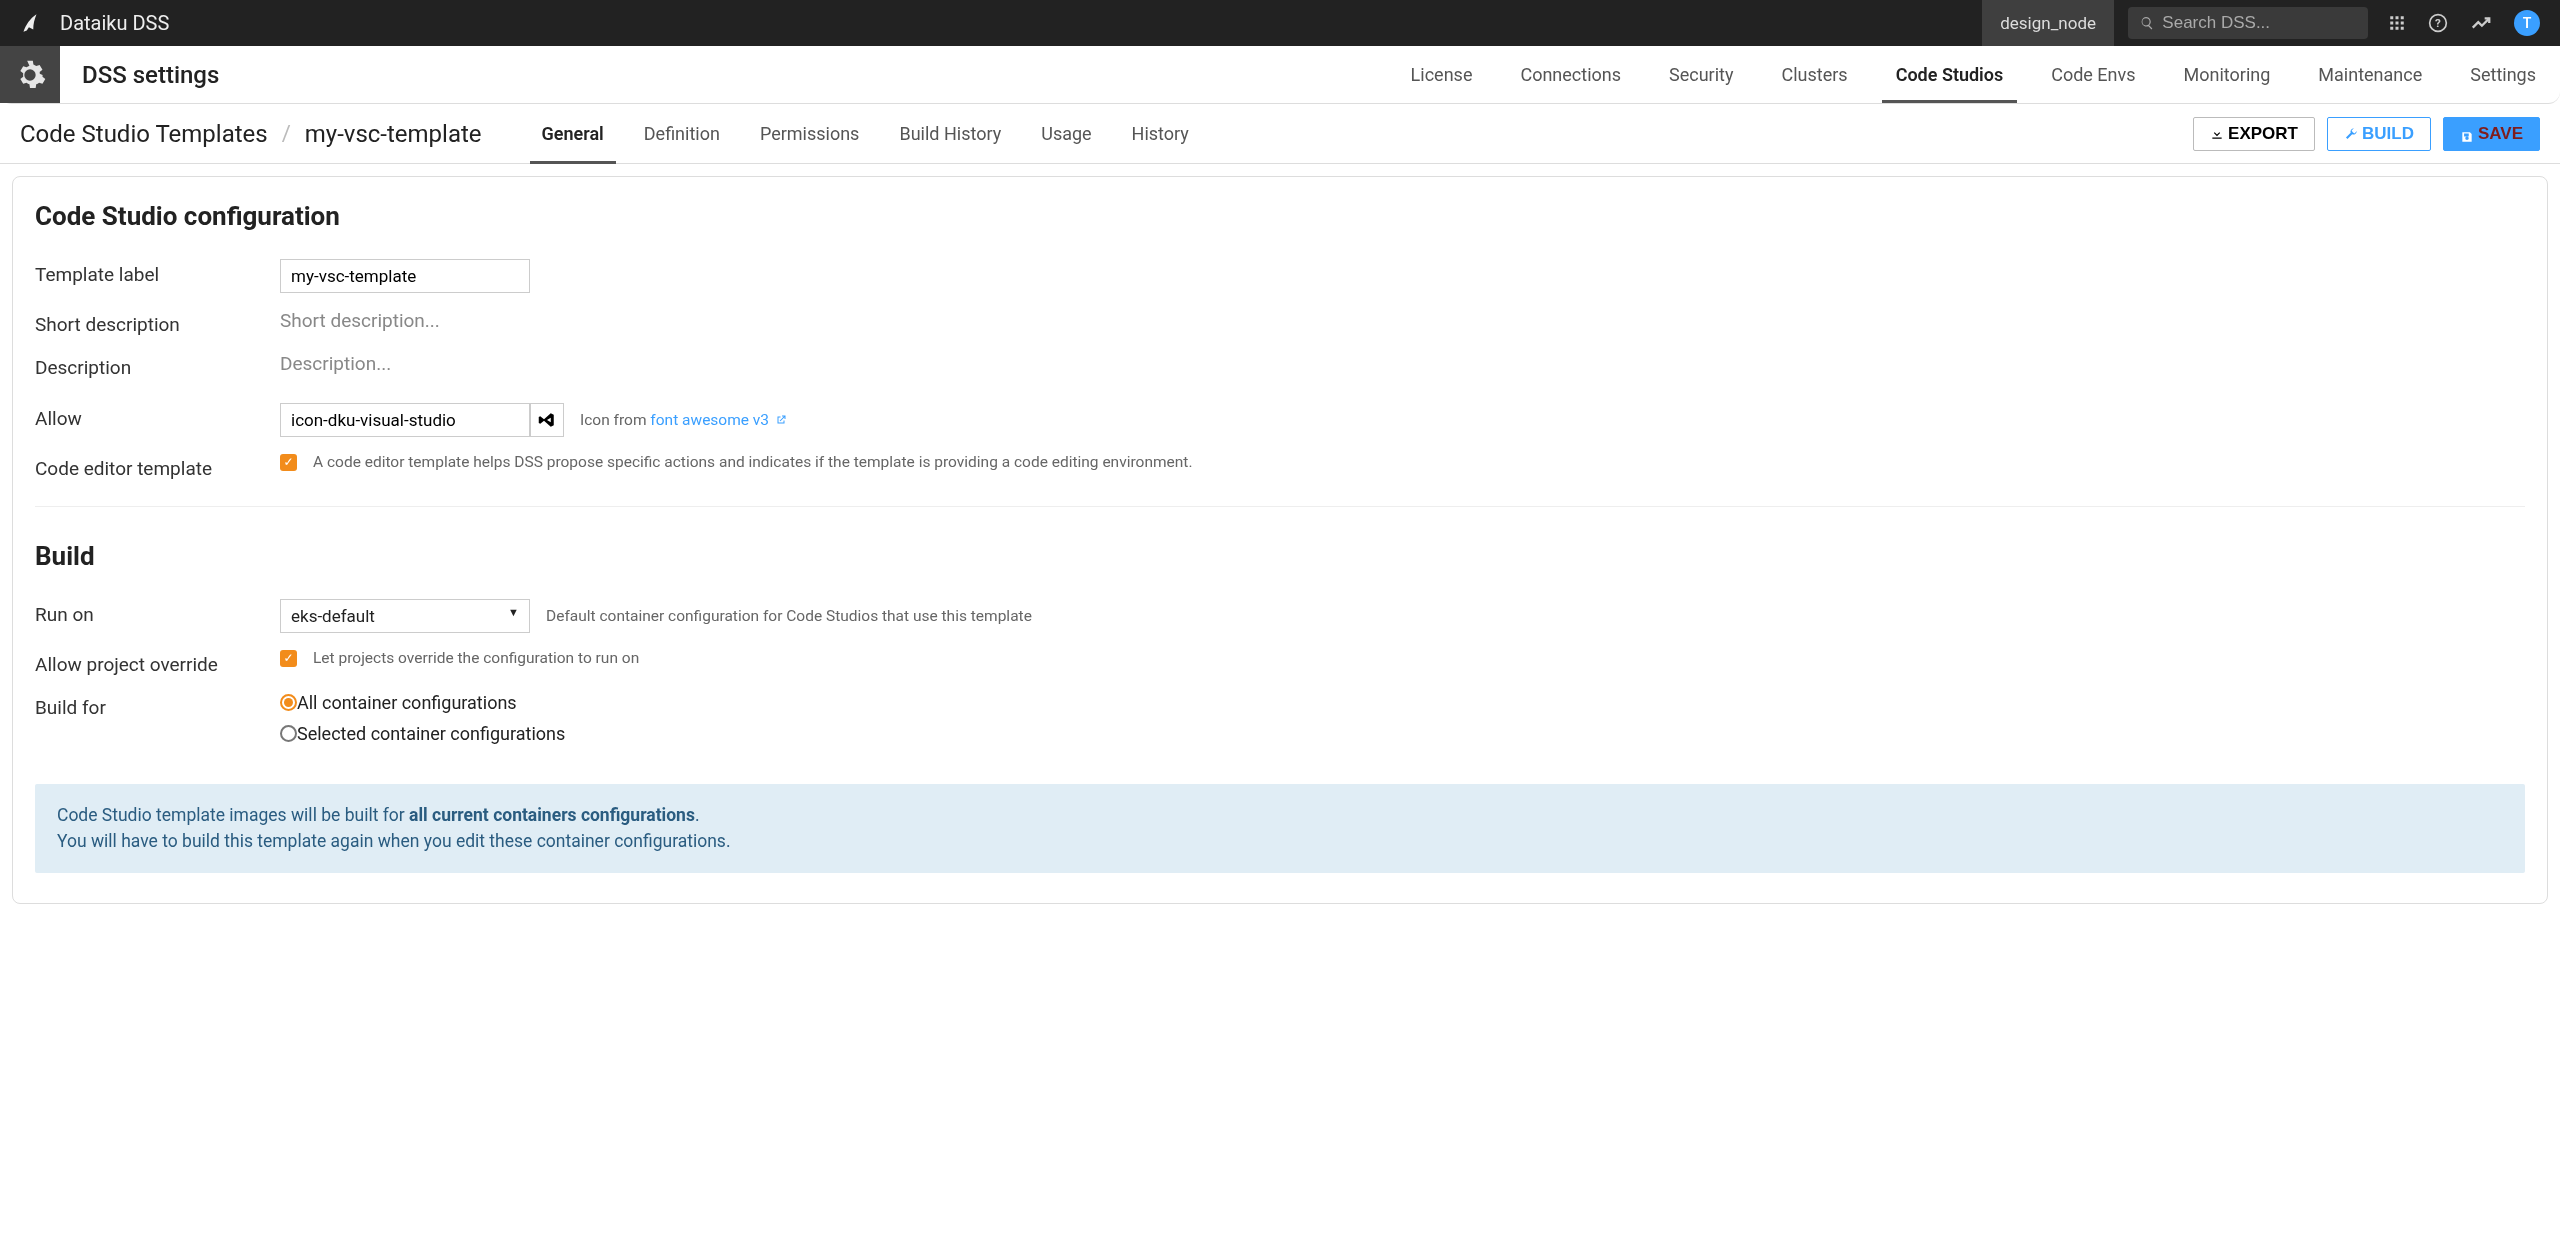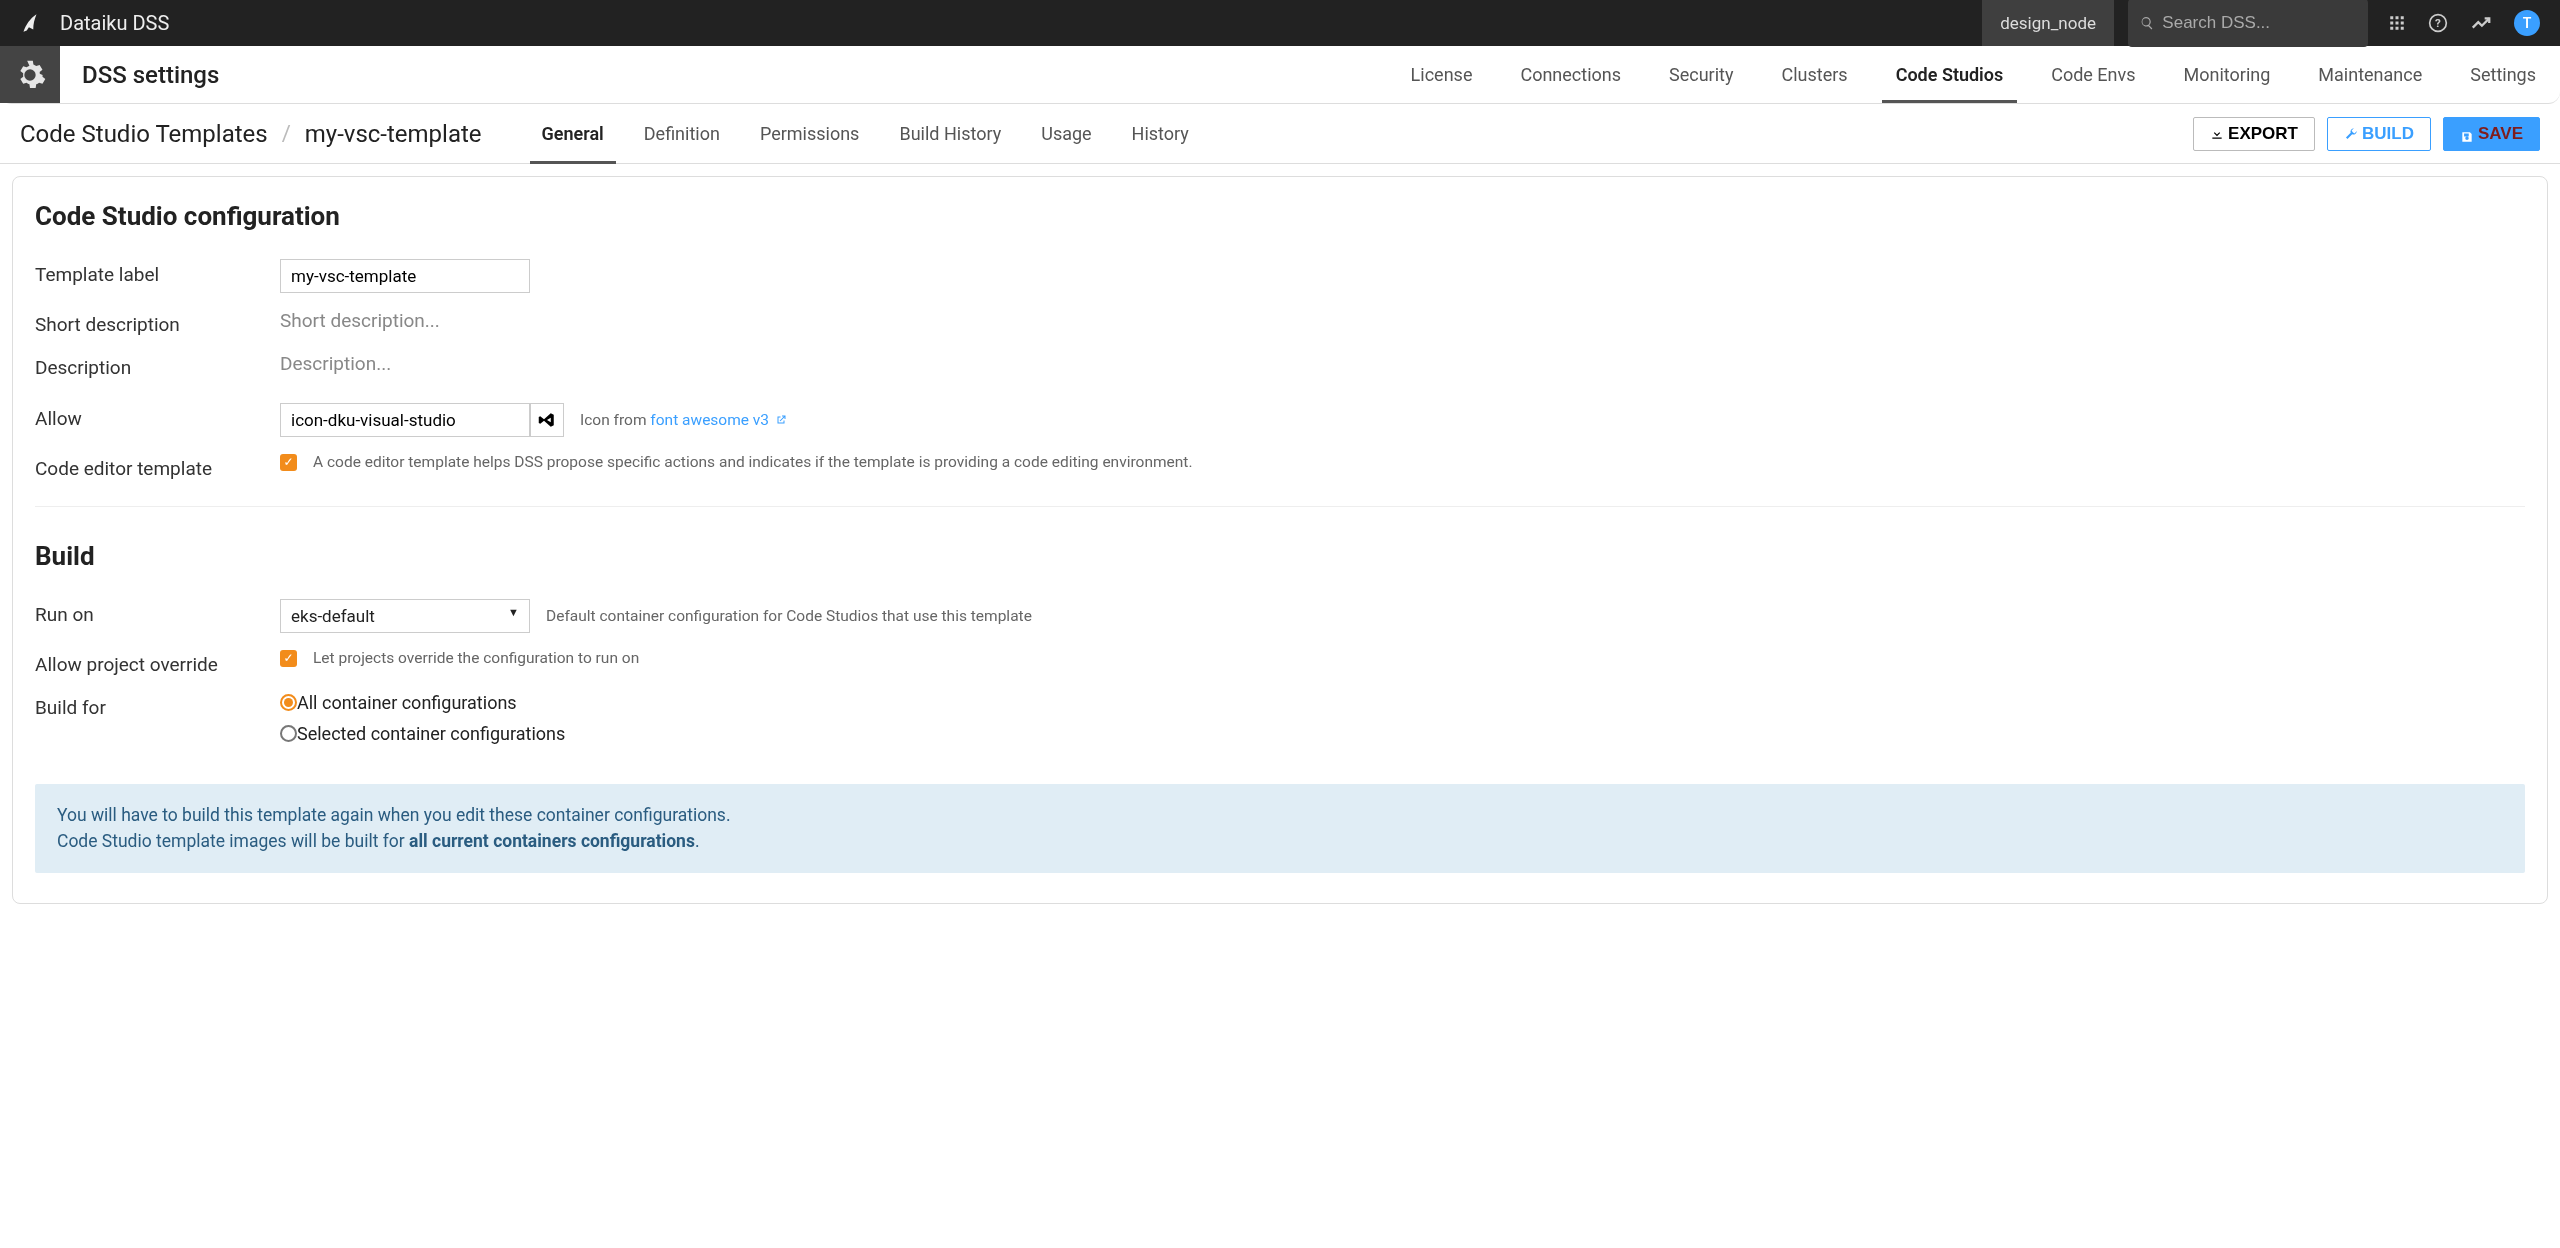--- a/index.html
+++ b/index.html
@@ -4,21 +4,21 @@
 <style>
 * { box-sizing: border-box; margin: 0; padding: 0; }
 body { font-family: -apple-system, BlinkMacSystemFont, "Segoe UI", Roboto, sans-serif; background: #fff; color: #222; font-size: 18px; }
 
 
 .topbar { background: #222; color: #eee; height: 46px; display: flex; align-items: center; padding: 0 0 0 0; }
 .topbar .logo { width: 60px; display: flex; justify-content: center; align-items: center; height: 46px; }
 .topbar .logo svg { fill: #eee; }
 .topbar .title { font-size: 20px; font-weight: 400; flex: 1; }
 .topbar .node-badge { background: #3f3f3f; color: #ddd; padding: 0 18px; height: 46px; display: flex; align-items: center; font-size: 17px; }
-.topbar .search { background: #3a3a3a; border-radius: 4px; margin: 0 14px 0 14px; display: flex; align-items: center; padding: 0 12px; height: 48px; width: 240px; }
+.topbar .search { background: #3a3a3a; border-radius: 4px; margin: 0 14px 0 14px; display: flex; align-items: center; padding: 0 12px; height: 32px; width: 240px; }
 .topbar .search input { background: transparent; border: none; color: #ccc; font-size: 17px; margin-left: 8px; outline: none; width: 100%; }
 .topbar .search input::placeholder { color: #aaa; }
 .topbar .icons { display: flex; align-items: center; gap: 22px; padding: 0 20px 0 6px; }
 .topbar .avatar { background: #3a9fff; width: 26px; height: 26px; border-radius: 50%; display: flex; align-items: center; justify-content: center; color: #fff; font-size: 14px; font-weight: 600; }
 
 
 .secbar { display: flex; align-items: stretch; border-bottom: 1px solid #ddd; height: 58px; border-radius: 12px; }
 .secbar .gear-box { width: 60px; background: #444; display: flex; align-items: center; justify-content: center; }
 .secbar .gear-box svg { fill: #eee; }
 .secbar .page-title { font-size: 24px; font-weight: 500; padding: 0 22px; display: flex; align-items: center; }
@@ -238,20 +238,20 @@
           <span>All container configurations</span>
         </div>
         <div class="radio-row">
           <div class="radio"></div>
           <span>Selected container configurations</span>
         </div>
       </div>
     </div>
 
     <div class="info-box">
-      <div>You will have to build this template again when you edit these container configurations.</div>
       <div>
         <span>Code Studio template images will be built for </span><strong>all current containers configurations</strong><span>.</span>
       </div>
+      <div>You will have to build this template again when you edit these container configurations.</div>
     </div>
 
   </div>
 </div>
 
 </body></html>

